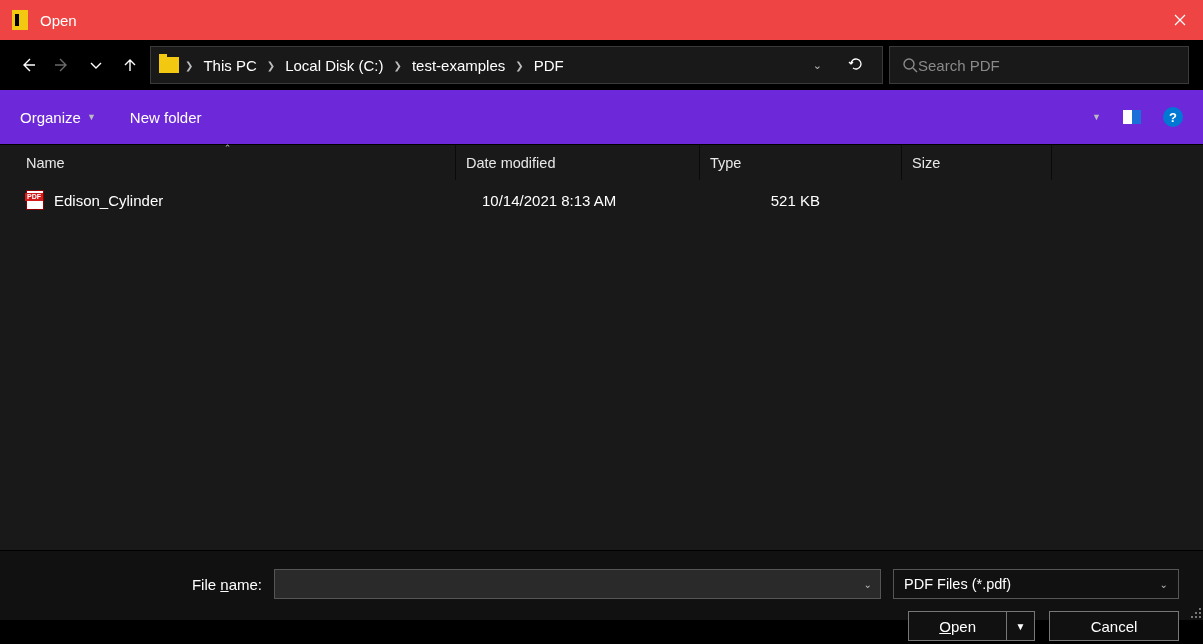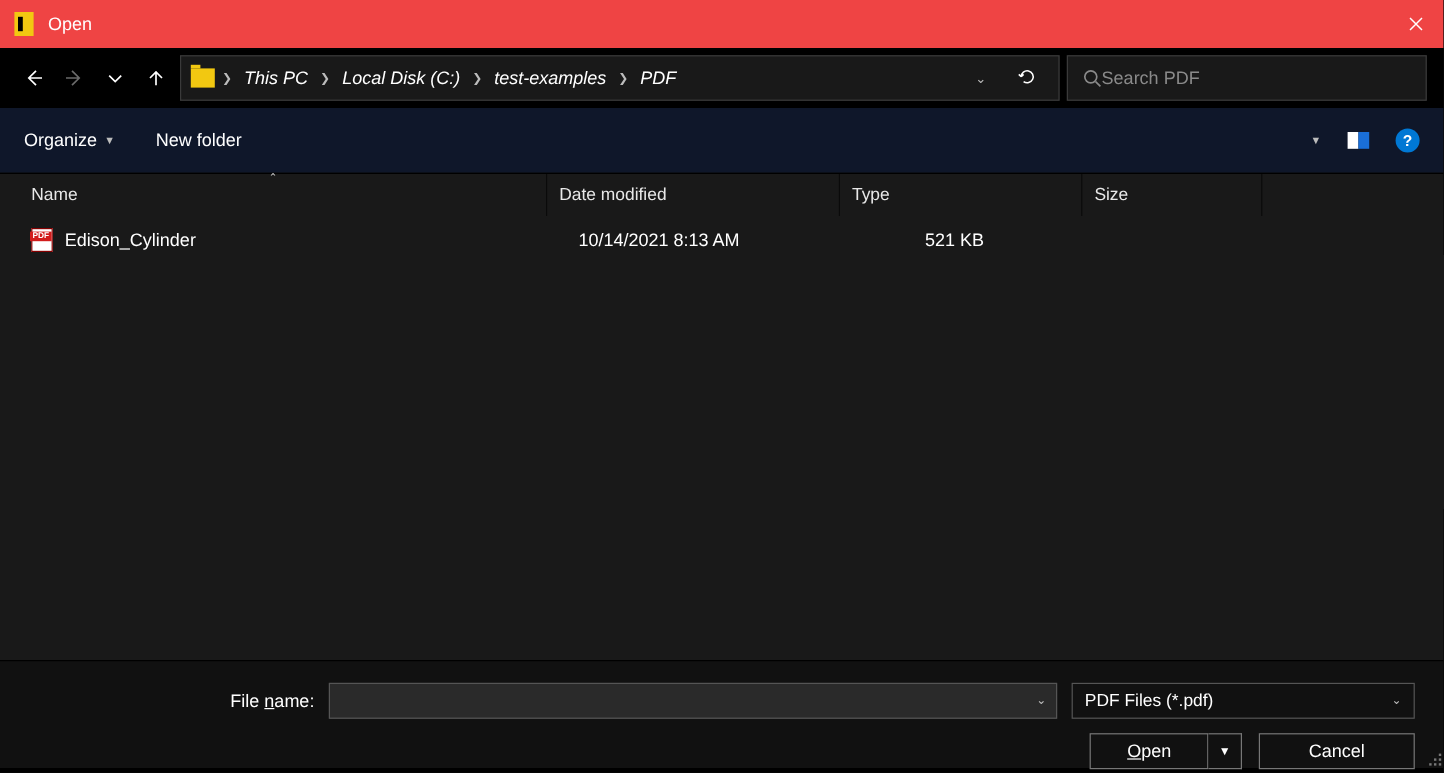--- a/index.html
+++ b/index.html
@@ -16,33 +16,33 @@
   
   .navrow { height: 50px; display:flex; align-items:center; padding: 0 14px; gap: 6px; background:#000; }
   .nav-btn { width: 28px; height: 30px; display:flex; align-items:center; justify-content:center; color:#fff; }
   .nav-btn.disabled { color:#6a6a6a; }
   .nav-btn svg { width: 16px; height: 16px; }
 
   .address { flex: 1; height: 38px; background:#191919; border:1px solid #3a3a3a; display:flex; align-items:center; padding: 0 8px; gap: 6px; }
   .address .folder-icon { width: 20px; height: 16px; background:#f2c811; position:relative; }
   .address .folder-icon::before { content:""; position:absolute; top:-3px; left:0; width:8px; height:3px; background:#f2c811; }
   .crumb-sep { color:#bcbcbc; font-size:10px; }
-  .crumb { color:#fff; font-size:15px; padding: 0 4px; white-space:nowrap;font-style:italic; }
+  .crumb { color:#fff; font-size:15px; padding: 0 4px; white-space:nowrap; }
   .address .spacer { flex:1; }
   .address .addr-chev { color:#bcbcbc; font-size:11px; padding:0 10px; }
   .address .refresh { color:#fff; padding: 0 10px; }
   .address .refresh svg { width:16px; height:16px; }
 
   .searchbox { width: 300px; height: 38px; background:#191919; border:1px solid #3a3a3a; display:flex; align-items:center; padding:0 12px; }
   .searchbox svg { width:16px; height:16px; color:#8a8a8a; }
   .searchbox input { flex:1; background:transparent; border:none; outline:none; color:#fff; font-size:15px; }
   .searchbox input::placeholder { color:#8a8a8a; }
 
   
-  .toolbar { height: 54px; display:flex; align-items:center; padding: 0 20px; background:#0f172a; }
+  .toolbar { height: 54px; display:flex; align-items:center; padding: 0 20px; background:#6d28d9; }
   .tool-item { color:#fff; font-size:15px; display:flex; align-items:center; gap:6px; margin-right: 34px; }
   .tool-item .tri { font-size:9px; color:#bcbcbc; }
   .toolbar .right { margin-left:auto; display:flex; align-items:center; gap:22px; }
   .preview-btn { width:18px; height:14px; display:flex; }
   .preview-btn .l { width:9px; height:14px; background:#fff; }
   .preview-btn .r { width:9px; height:14px; background:#1a6fd8; }
   .help-btn { width:20px; height:20px; border-radius:50%; background:#0078d4; color:#fff; display:flex; align-items:center; justify-content:center; font-size:13px; font-weight:bold; }
 
   
   .list-header { height: 36px; display:flex; align-items:center; background:#191919; border-top:1px solid #000; font-size:14.5px; color:#e8e8e8; }
@@ -59,21 +59,21 @@
   .file-row { height: 40px; display:flex; align-items:center; color:#fff; font-size:15px; }
   .file-row .cell { padding: 0 26px; }
   .cell-name { width:456px; padding-left:26px !important; display:flex; align-items:center; gap:10px; }
   .pdf-icon { width:18px; height:20px; background:#fff; border:1px solid #860000; position:relative; display:flex; align-items:flex-end; }
   .pdf-icon::before { content:"PDF"; position:absolute; top:2px; left:-2px; background:#d21c1c; color:#fff; font-size:7px; font-weight:bold; padding:0 2px; line-height:8px; }
   .cell-date { width:244px; }
   .cell-type { width:202px; white-space:nowrap; overflow:hidden; text-overflow:ellipsis; }
   .cell-size { width:150px; text-align:right; padding-right: 30px !important; }
 
   
-  .footer { background:#111; height:90px; border-top:1px solid #000; position:relative; }
+  .footer { background:#111; height:70px; border-top:1px solid #000; position:relative; }
   .filename-row { display:flex; align-items:center; padding: 18px 24px 0 0; gap: 12px; }
   .filename-label { width: 262px; text-align:right; font-size:15px; color:#fff; }
   .filename-label .ul { text-decoration: underline; }
   .filename-input { flex:1; height:30px; background:#2a2a2a; border:1px solid #555; display:flex; align-items:center; padding:0 8px; }
   .filename-input input { flex:1; background:transparent; border:none; outline:none; color:#fff; font-size:14px; }
   .filename-input .dd { color:#bcbcbc; font-size:10px; padding-left:8px; }
   .filter-select { width:286px; height:30px; background:#111; border:1px solid #555; display:flex; align-items:center; padding:0 10px; font-size:14.5px; }
   .filter-select .dd { margin-left:auto; color:#bcbcbc; font-size:10px; }
 
   .button-row { display:flex; justify-content:flex-end; gap:14px; padding: 12px 24px 0 0; }

